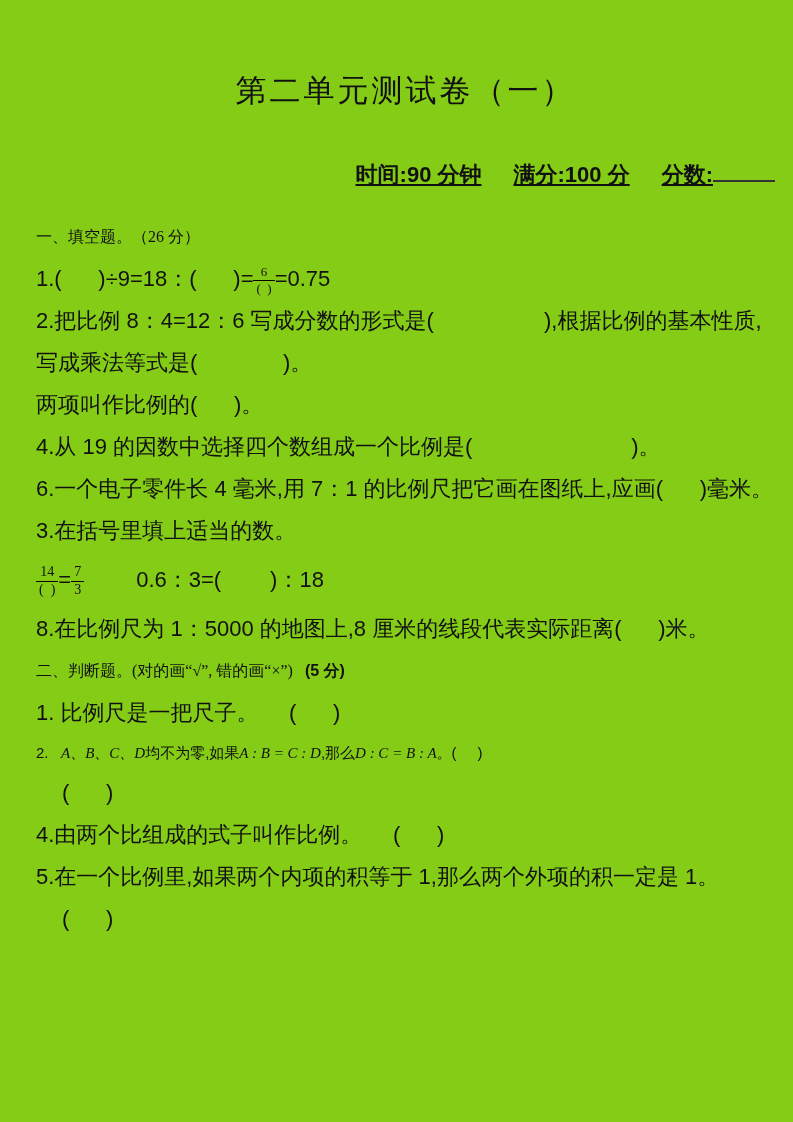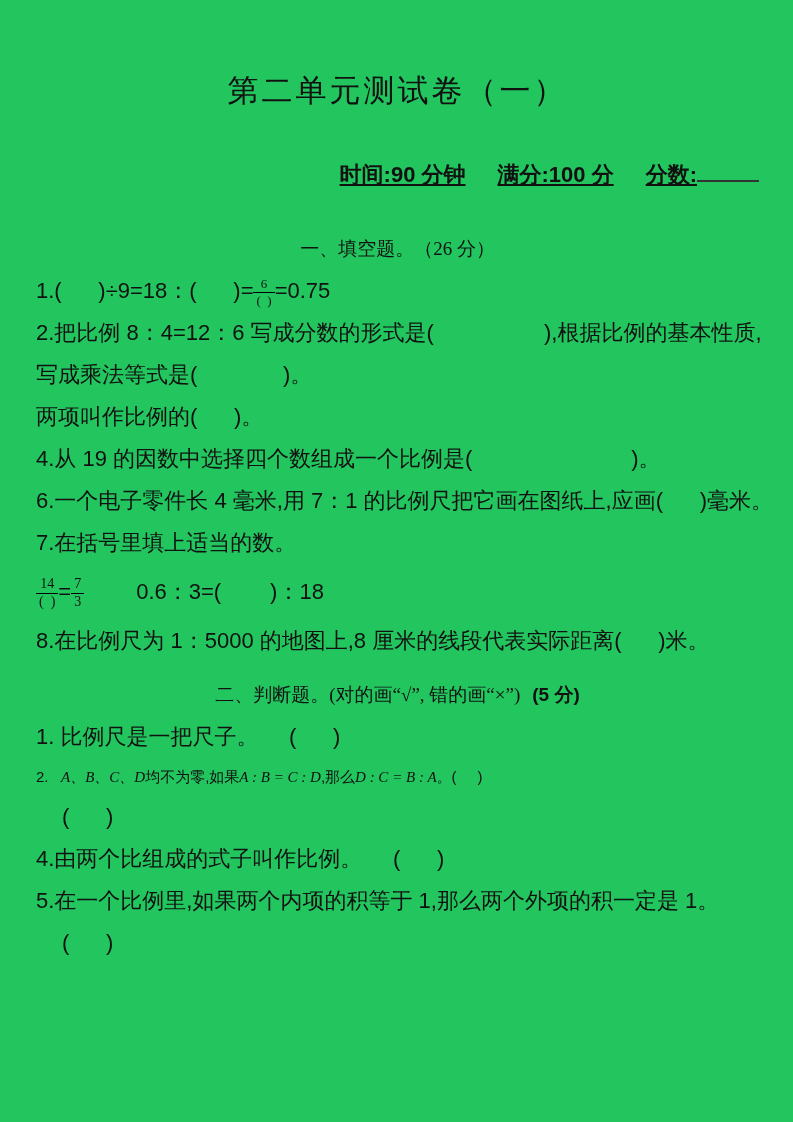--- a/index.html
+++ b/index.html
@@ -1,23 +1,23 @@
 <!DOCTYPE html>
 <html><head>
 <meta charset="utf-8">
 <style>
   html, body { margin: 0; padding: 0; background: #ffffff; }
   .page {
     position: relative;
     width: 793px;
     height: 1122px;
     box-sizing: border-box;
-    background: #22c55e;
+    background: #84cc16;
     color: #111111;
-    padding: 70px 34px 0 36px;
+    padding: 70px 18px 0 36px;
     overflow: hidden;
     font-family: "Liberation Sans", "DejaVu Sans", sans-serif;
   }
   .title {
     font-family: "Liberation Serif", "DejaVu Serif", serif;
     font-weight: 400;
     font-size: 31px;
     letter-spacing: 3px;
     text-align: center;
     margin: 0;
@@ -31,25 +31,23 @@
   }
   .info .seg { margin-left: 32px; text-decoration: underline; }
   .blankline {
     display: inline-block;
     width: 62px;
     height: 16px;
     border-bottom: 2px solid #333;
   }
   .sec-header {
     font-family: "Liberation Serif", "DejaVu Serif", serif;
-    font-size: 19px;
+    font-size: 16px;
     line-height: 42px;
-    margin-top: 12px;
     white-space: pre;
-    text-align: center;
   }
   .sec-header .score-part {
     font-family: "Liberation Sans", "DejaVu Sans", sans-serif;
     font-weight: bold;
     margin-left: 12px;
   }
   .line {
     font-size: 22px;
     line-height: 42px;
     white-space: pre;
@@ -99,21 +97,21 @@
   <div class="line">2.把比例 8：4=12：6 写成分数的形式是(                  ),根据比例的基本性质,</div>
   <div class="line">写成乘法等式是(              )。</div>
 
   <div class="line">两项叫作比例的(      )。</div>
 
   <div class="line">4.从 19 的因数中选择四个数组成一个比例是(                          )。</div>
 
 
   <div class="line">6.一个电子零件长 4 毫米,用 7：1 的比例尺把它画在图纸上,应画(      )毫米。</div>
 
-  <div class="line">7.在括号里填上适当的数。</div>
+  <div class="line">3.在括号里填上适当的数。</div>
 
   <div class="line mathline"><span class="frac mid"><span class="fr-num">14</span><span class="fr-den">(  )</span></span><span>=</span><span class="frac mid"><span class="fr-num">7</span><span class="fr-den">3</span></span><span class="gap-wide"></span><span>0.6：3=(        )：18</span></div>
 
   <div class="line">8.在比例尺为 1：5000 的地图上,8 厘米的线段代表实际距离(      )米。</div>
 
   <div class="sec-header"><span>二、判断题。(对的画“√”, 错的画“×”)</span><span class="score-part">(5 分)</span></div>
 
   <div class="line">1. 比例尺是一把尺子。     (      )</div>
 
   <div class="line small"><span>2.   </span><span class="it">A、B、C、D</span><span>均不为零,如果</span><span class="it">A : B = C : D</span><span>,那么</span><span class="it">D : C = B : A</span><span>。(     )</span></div>

